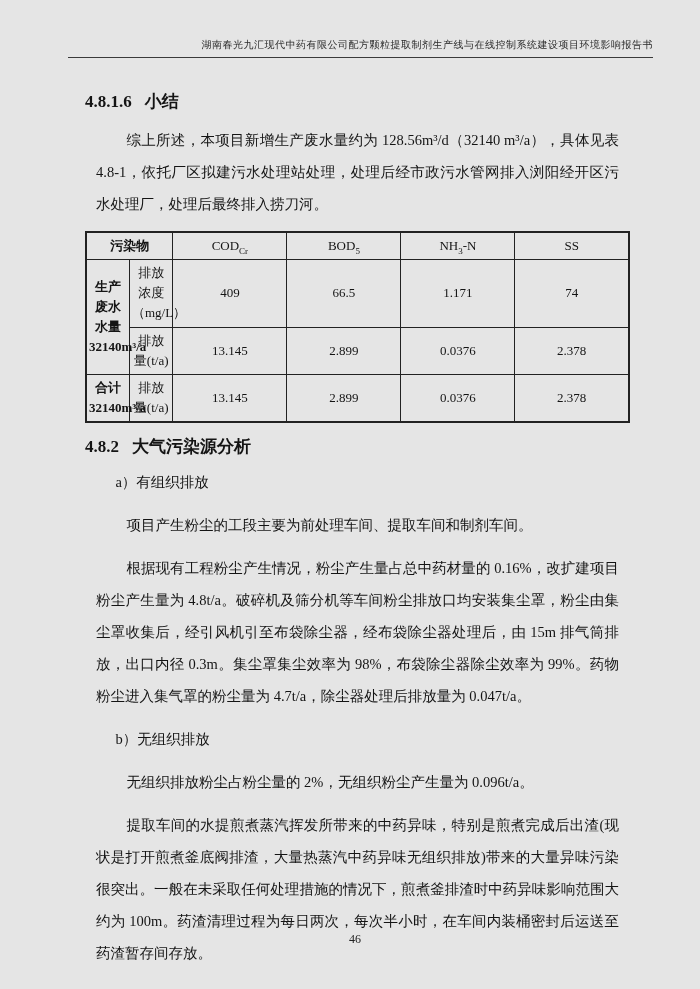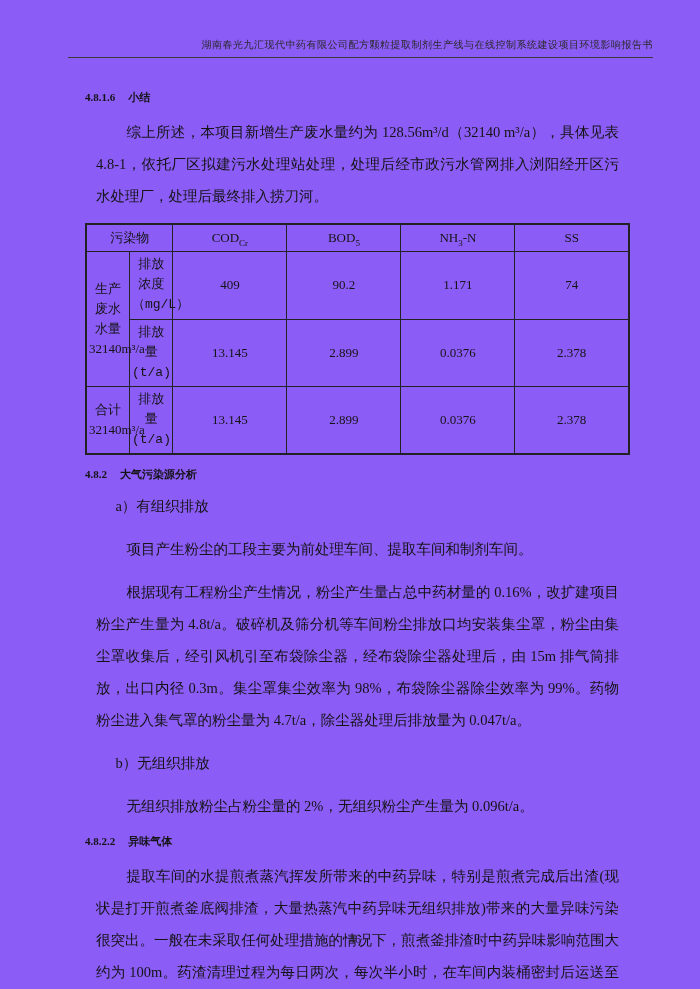--- a/index.html
+++ b/index.html
@@ -1,45 +1,45 @@
 <!DOCTYPE html>
 <html><head>
 <meta charset="utf-8">
 <style>
   html,body { margin:0; padding:0; background:#fff; }
   .page {
     position:relative; width:700px; height:989px; margin:0 auto;
-    background:#8b5cf6; overflow:hidden;
+    background:#e5e5e5; overflow:hidden;
     font-family:"Liberation Serif","DejaVu Serif",serif; color:#141414;
   }
   .page-header {
     position:absolute; top:38px; left:68px; width:585px;
     text-align:right; font-size:10px; letter-spacing:0.5px; color:#2a2a2a;
     padding-bottom:5px; border-bottom:1.5px solid #3a3a3a;
   }
   .content { position:absolute; top:78px; left:85px; width:545px; }
-  .sec-heading { font-weight:bold; font-size:11px; margin:12px 0 8px; }
+  .sec-heading { font-weight:bold; font-size:17px; margin:12px 0 8px; }
   .sec-heading .num { margin-right:13px; }
   .body-p {
     font-size:14.5px; line-height:32px; margin:11px;
     text-align:justify; text-justify:inter-character; text-indent:2.1em;
   }
   .sub-item { font-size:14.5px; line-height:32px; margin:0; text-indent:2.1em; }
   .tbl-caption { text-align:center; font-weight:bold; font-size:14px; margin:10px 0 7px; }
   .tbl-caption .cap-label { margin-right:12px; }
   table.pollutant {
     width:100%; border-collapse:collapse; border:2px solid #222;
     font-size:13px; table-layout:fixed; margin:0 0 6px;
   }
   table.pollutant td {
     border:1px solid #222; text-align:center; vertical-align:middle;
     padding:3px 2px; line-height:1.55;
   }
-  table.pollutant .c1 { width:16%; }
-  table.pollutant .c2 { width:26%;font-family:Liberation Mono, monospace; }
+  table.pollutant .c1 { width:16%;font-weight:bold; }
+  table.pollutant .c2 { width:26%; }
   sub.sm { font-size:9px; line-height:0; }
   .page-footer {
     position:absolute; bottom:42px; left:5px; width:100%;
     text-align:center; font-size:12px; color:#222;
   }
 </style>
 </head>
 <body>
 
 <div class="page">
@@ -65,21 +65,21 @@
         <td><span>NH</span><sub class="sm">3</sub><span>-N</span></td>
         <td><span>SS</span></td>
       </tr>
       <tr>
         <td class="c1" rowspan="2">
           <div>生产废水水量</div>
           <div>32140m³/a</div>
         </td>
         <td class="c2"><span>排放浓度（mg/L）</span></td>
         <td><span>409</span></td>
-        <td><span>90.2</span></td>
+        <td><span>66.5</span></td>
         <td><span>1.171</span></td>
         <td><span>74</span></td>
       </tr>
       <tr>
         <td class="c2"><span>排放量(t/a)</span></td>
         <td><span>13.145</span></td>
         <td><span>2.899</span></td>
         <td><span>0.0376</span></td>
         <td><span>2.378</span></td>
       </tr>
@@ -100,23 +100,20 @@
     <div class="sec-heading">
       <span class="num">4.8.2</span><span>大气污染源分析</span>
     </div>
 
     <p class="sub-item">a）有组织排放</p>
     <p class="body-p">项目产生粉尘的工段主要为前处理车间、提取车间和制剂车间。</p>
     <p class="body-p">根据现有工程粉尘产生情况，粉尘产生量占总中药材量的 0.16%，改扩建项目粉尘产生量为 4.8t/a。破碎机及筛分机等车间粉尘排放口均安装集尘罩，粉尘由集尘罩收集后，经引风机引至布袋除尘器，经布袋除尘器处理后，由 15m 排气筒排放，出口内径 0.3m。集尘罩集尘效率为 98%，布袋除尘器除尘效率为 99%。药物粉尘进入集气罩的粉尘量为 4.7t/a，除尘器处理后排放量为 0.047t/a。</p>
     <p class="sub-item">b）无组织排放</p>
     <p class="body-p">无组织排放粉尘占粉尘量的 2%，无组织粉尘产生量为 0.096t/a。</p>
 
-    <div class="sec-heading">
-      <span class="num">4.8.2.2</span><span>异味气体</span>
-    </div>
     <p class="body-p">提取车间的水提煎煮蒸汽挥发所带来的中药异味，特别是煎煮完成后出渣(现状是打开煎煮釜底阀排渣，大量热蒸汽中药异味无组织排放)带来的大量异味污染很突出。一般在未采取任何处理措施的情况下，煎煮釜排渣时中药异味影响范围大约为 100m。药渣清理过程为每日两次，每次半小时，在车间内装桶密封后运送至药渣暂存间存放。</p>
 
   </div>
 
   <div class="page-footer">
     <span>46</span>
   </div>
 
 </div>
 

